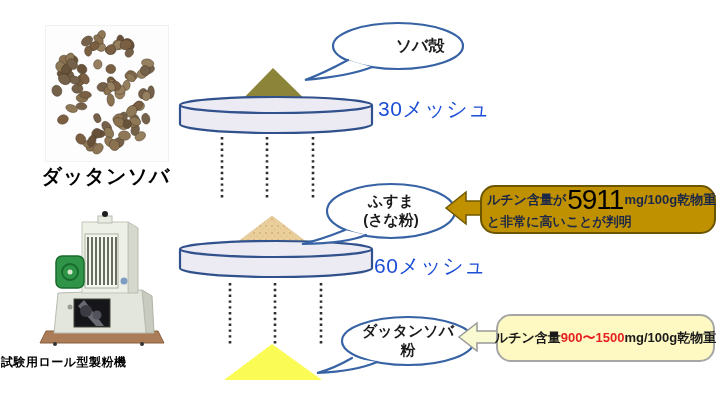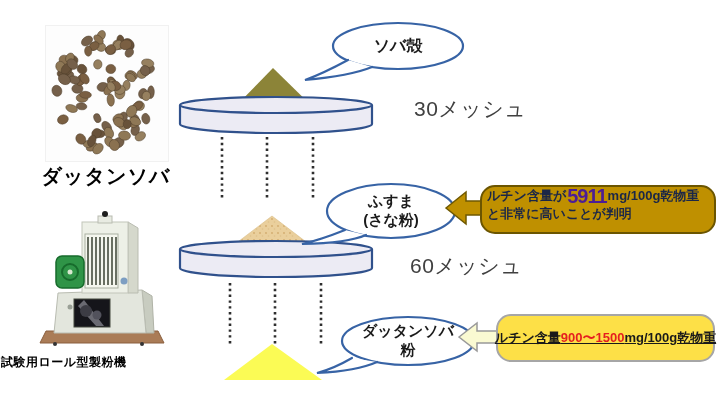--- a/index.html
+++ b/index.html
@@ -4,46 +4,46 @@
 <style>
   html,body{margin:0;padding:0;}
   body{
     width:718px;height:404px;position:relative;background:#ffffff;
     font-family:"Liberation Sans",sans-serif;overflow:hidden;
   }
   .abs{position:absolute;}
   #vector-layer{position:absolute;left:0;top:0;width:718px;height:404px;z-index:1;}
   .txt{position:absolute;z-index:3;color:#111;}
   .center-anchor{transform:translate(-50%,-50%);text-align:center;white-space:nowrap;}
-  .mesh-label{font-size:21px;color:#404040;letter-spacing:0.5px;margin-left:36px;}
+  .mesh-label{font-size:21px;color:#1d4ed8;letter-spacing:0.5px;}
   .bubble-label{font-size:15px;color:#1a1a1a;line-height:1.28;font-weight:bold;}
   .caption{font-weight:bold;color:#000;}
   #seeds-caption{left:40px;top:163px;width:132px;text-align:center;font-size:20px;letter-spacing:1px;}
   #machine-caption{left:1px;top:354px;font-size:12px;letter-spacing:0.5px;white-space:nowrap;}
   #seeds-photo{
     left:45px;top:25px;width:122px;height:135px;background:#fdfdfd;
     border:1px solid #f1f1f1;z-index:2;
   }
   #seeds-photo svg{display:block;width:100%;height:100%;}
   .callout-box{position:absolute;box-sizing:border-box;z-index:3;font-weight:bold;border-radius:15px;}
   #box-high{
     left:480px;top:185px;width:236px;height:49px;
     background:#bf9000;border:2px solid #6b5500;
     color:#1b2747;font-size:13px;line-height:1.3;padding:0 3px 2px 5px;
   }
   #box-high .row{display:flex;align-items:center;white-space:nowrap;}
   #box-high .big-value{
-    font-size:20px;color:#4c1d95;line-height:0.95;letter-spacing:-1px;
-    padding:0 1px;font-weight:bold;
+    font-size:28px;color:#000000;line-height:0.95;letter-spacing:-1px;
+    padding:0 1px;font-weight:normal;
   }
   #box-normal{
     left:496px;top:314px;width:219px;height:48px;
-    background:#fde047;border:2px solid #a6a6a6;
+    background:#fef9c3;border:2px solid #a6a6a6;
     color:#1a1a1a;font-size:13px;display:flex;align-items:center;
-    justify-content:center;white-space:nowrap;text-decoration:underline;
+    justify-content:center;white-space:nowrap;
   }
   #box-normal .red-value{color:#e51f1f;}
 </style>
 </head>
 <body>
 
 <svg id="vector-layer" viewBox="0 0 718 404" xmlns="http://www.w3.org/2000/svg">
   <defs>
     <pattern id="branTex" patternUnits="userSpaceOnUse" width="6" height="7">
       <rect width="6" height="7" fill="#eacf9c"></rect>
@@ -222,21 +222,21 @@
       <ellipse cx="34.8" cy="113.0" rx="4.7" ry="5.5" transform="rotate(143 34.8 113.0)" fill="#7a5f42" stroke="#50402c" stroke-width="0.5"></ellipse>
     </svg>
 </div>
 
 <div class="txt caption" id="seeds-caption">ダッタンソバ</div>
 <div class="txt caption" id="machine-caption">試験用ロール型製粉機</div>
 
 <div class="txt mesh-label" style="left:378px;top:95px;">30メッシュ</div>
 <div class="txt mesh-label" style="left:374px;top:252px;">60メッシュ</div>
 
-<div class="txt bubble-label center-anchor" style="left:398px;top:46px;font-size:16px;">ソバ殻</div>
+<div class="txt bubble-label center-anchor" style="left:420px;top:46px;font-size:16px;">ソバ殻</div>
 
 <div class="txt bubble-label center-anchor" style="left:391px;top:210px;">
   <div>ふすま</div>
   <div>(さな粉)</div>
 </div>
 
 <div class="txt bubble-label center-anchor" style="left:408px;top:340px;">
   <div>ダッタンソバ</div>
   <div>粉</div>
 </div>

